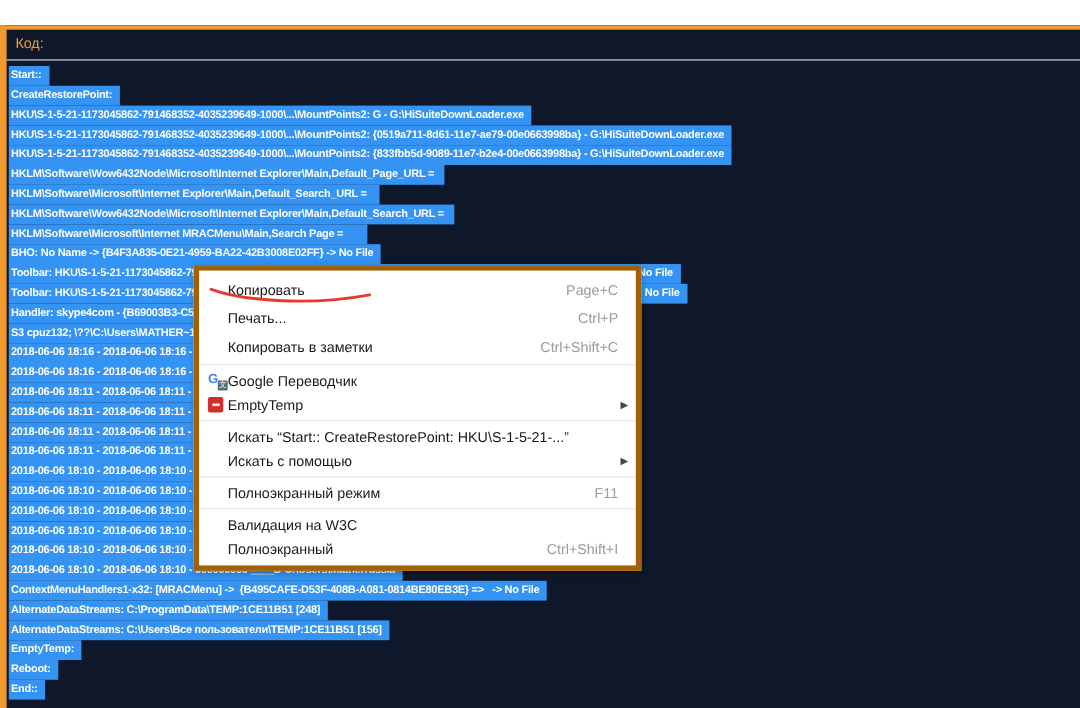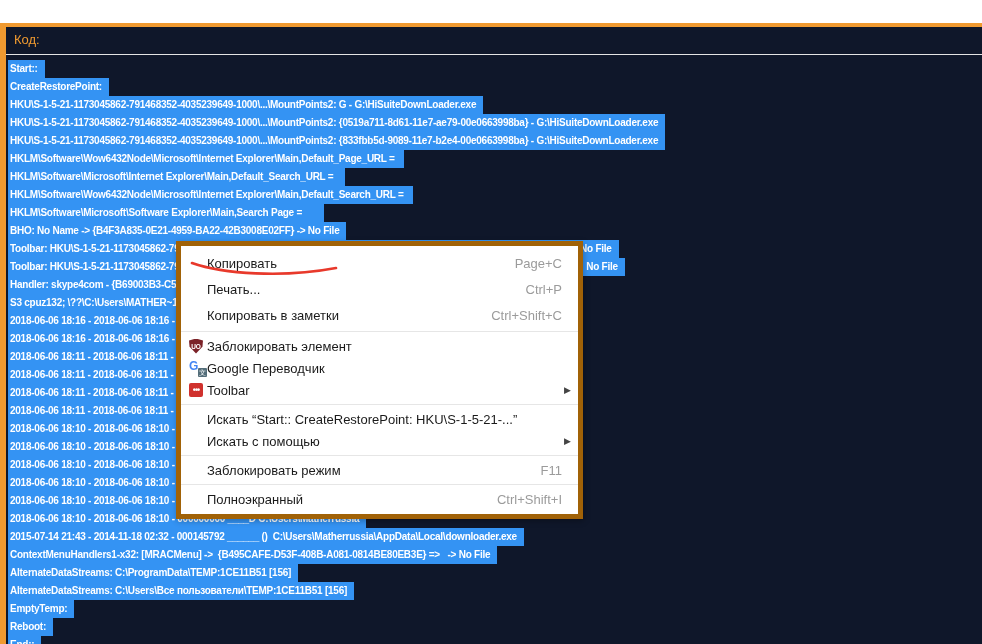--- a/index.html
+++ b/index.html
@@ -55,41 +55,40 @@
 
   <div class="code">
     <div class="cl">Start::</div>
     <div class="cl">CreateRestorePoint:</div>
     <div class="cl">HKU\S-1-5-21-1173045862-791468352-4035239649-1000\...\MountPoints2: G - G:\HiSuiteDownLoader.exe</div>
     <div class="cl">HKU\S-1-5-21-1173045862-791468352-4035239649-1000\...\MountPoints2: {0519a711-8d61-11e7-ae79-00e0663998ba} - G:\HiSuiteDownLoader.exe</div>
     <div class="cl">HKU\S-1-5-21-1173045862-791468352-4035239649-1000\...\MountPoints2: {833fbb5d-9089-11e7-b2e4-00e0663998ba} - G:\HiSuiteDownLoader.exe</div>
     <div class="cl">HKLM\Software\Wow6432Node\Microsoft\Internet Explorer\Main,Default_Page_URL = </div>
     <div class="cl">HKLM\Software\Microsoft\Internet Explorer\Main,Default_Search_URL =  </div>
     <div class="cl">HKLM\Software\Wow6432Node\Microsoft\Internet Explorer\Main,Default_Search_URL = </div>
-    <div class="cl">HKLM\Software\Microsoft\Software Explorer\Main,Search Page =      </div>
+    <div class="cl">HKLM\Software\Microsoft\Internet MRACMenu\Main,Search Page =      </div>
     <div class="cl">BHO: No Name -&gt; {B4F3A835-0E21-4959-BA22-42B3008E02FF} -&gt; No File</div>
     <div class="cl">Toolbar: HKU\S-1-5-21-1173045862-791468352-4035239649-1000 -&gt;  No Name  -  {2318C2B1-4965-11D4-9B18-009027A5CD4F} -  No File</div>
     <div class="cl">Toolbar: HKU\S-1-5-21-1173045862-791468352-4035239649-1000 -&gt;  No Name  -  {BDAD2AA0-1446-11D4-8AF4-0040CA1127B6} -  No File</div>
     <div class="cl">Handler: skype4com - {B69003B3-C55E-4B48-836C-BC5946FC3B28} -&gt; No File</div>
     <div class="cl">S3 cpuz132; \??\C:\Users\MATHER~1\AppData\Local\Temp\cpuz132\cpuz132_x64.sys [X] &lt;==== ATTENTION</div>
     <div class="cl">2018-06-06 18:16 - 2018-06-06 18:16 - 000000000 ____D C:\Users\Matherrussia\AppData\s6l4</div>
     <div class="cl">2018-06-06 18:16 - 2018-06-06 18:16 - 000000000 ____D C:\Users\Matherrussia</div>
     <div class="cl">2018-06-06 18:11 - 2018-06-06 18:11 - 000000000 ____D C:\Users\Matherrussia\AppData\s4jo</div>
     <div class="cl">2018-06-06 18:11 - 2018-06-06 18:11 - 000000000 ____D C:\Users\Matherrussia\AppData\s3m0</div>
     <div class="cl">2018-06-06 18:11 - 2018-06-06 18:11 - 000000000 ____D C:\Users\Matherrussia</div>
     <div class="cl">2018-06-06 18:11 - 2018-06-06 18:11 - 000000000 ____D C:\Users\Matherrussia</div>
     <div class="cl">2018-06-06 18:10 - 2018-06-06 18:10 - 000000000 ____D C:\Users\Matherrussia\AppData\s6f0</div>
     <div class="cl">2018-06-06 18:10 - 2018-06-06 18:10 - 000000000 ____D C:\Users\Matherrussia\AppData\s68g</div>
     <div class="cl">2018-06-06 18:10 - 2018-06-06 18:10 - 000000000 ____D C:\Users\Matherrussia\AppData\s5ag</div>
     <div class="cl">2018-06-06 18:10 - 2018-06-06 18:10 - 000000000 ____D C:\Users\Matherrussia</div>
     <div class="cl">2018-06-06 18:10 - 2018-06-06 18:10 - 000000000 ____D C:\Users\Matherrussia</div>
     <div class="cl">2018-06-06 18:10 - 2018-06-06 18:10 - 000000000 ____D C:\Users\Matherrussia</div>
-    <div class="cl">2015-07-14 21:43 - 2014-11-18 02:32 - 000145792 ______ ()  C:\Users\Matherrussia\AppData\Local\downloader.exe</div>
     <div class="cl">ContextMenuHandlers1-x32: [MRACMenu] -&gt;  {B495CAFE-D53F-408B-A081-0814BE80EB3E} =&gt;   -&gt; No File</div>
-    <div class="cl">AlternateDataStreams: C:\ProgramData\TEMP:1CE11B51 [156]</div>
+    <div class="cl">AlternateDataStreams: C:\ProgramData\TEMP:1CE11B51 [248]</div>
     <div class="cl">AlternateDataStreams: C:\Users\Все пользователи\TEMP:1CE11B51 [156]</div>
     <div class="cl">EmptyTemp:</div>
     <div class="cl">Reboot:</div>
     <div class="cl">End::</div>
   </div>
 
   <div class="bottom-strip"></div>
   <div class="btooltip"></div>
   <div class="btooltip-arrow"></div>
 
@@ -105,54 +104,52 @@
       <span class="sc">Ctrl+P</span>
     </div>
     <div class="mi">
       <span class="ico"></span>
       <span class="lbl">Копировать в заметки</span>
       <span class="sc">Ctrl+Shift+C</span>
     </div>
     <div class="sep"></div>
     <div class="mi compact">
       <span class="ico">
-          <span class="i-ub">UO</span>
-        </span>
-      <span class="lbl">Заблокировать элемент</span>
-    </div>
-    <div class="mi compact">
-      <span class="ico">
           <span class="i-tr"></span>
         </span>
       <span class="lbl">Google Переводчик</span>
     </div>
     <div class="mi compact">
       <span class="ico">
           <span class="i-lp">•••</span>
         </span>
-      <span class="lbl">Toolbar</span>
+      <span class="lbl">EmptyTemp</span>
       <span class="arr">▶</span>
     </div>
     <div class="sep"></div>
     <div class="mi compact">
       <span class="ico"></span>
       <span class="lbl">Искать “Start:: CreateRestorePoint: HKU\S-1-5-21-...”</span>
     </div>
     <div class="mi compact">
       <span class="ico"></span>
       <span class="lbl">Искать с помощью</span>
       <span class="arr">▶</span>
     </div>
     <div class="sep"></div>
     <div class="mi compact">
       <span class="ico"></span>
-      <span class="lbl">Заблокировать режим</span>
+      <span class="lbl">Полноэкранный режим</span>
       <span class="sc">F11</span>
     </div>
     <div class="sep"></div>
+    <div class="mi compact">
+      <span class="ico"></span>
+      <span class="lbl">Валидация на W3C</span>
+    </div>
     <div class="mi compact">
       <span class="ico"></span>
       <span class="lbl">Полноэкранный</span>
       <span class="sc">Ctrl+Shift+I</span>
     </div>
   </div>
 
   <svg class="redline" width="180" height="34" viewBox="0 0 180 34">
     <path d="M 14 8 C 45 19, 105 23, 158 13" fill="none" stroke="#E8392B" stroke-width="2.6" stroke-linecap="round"></path>
   </svg>

